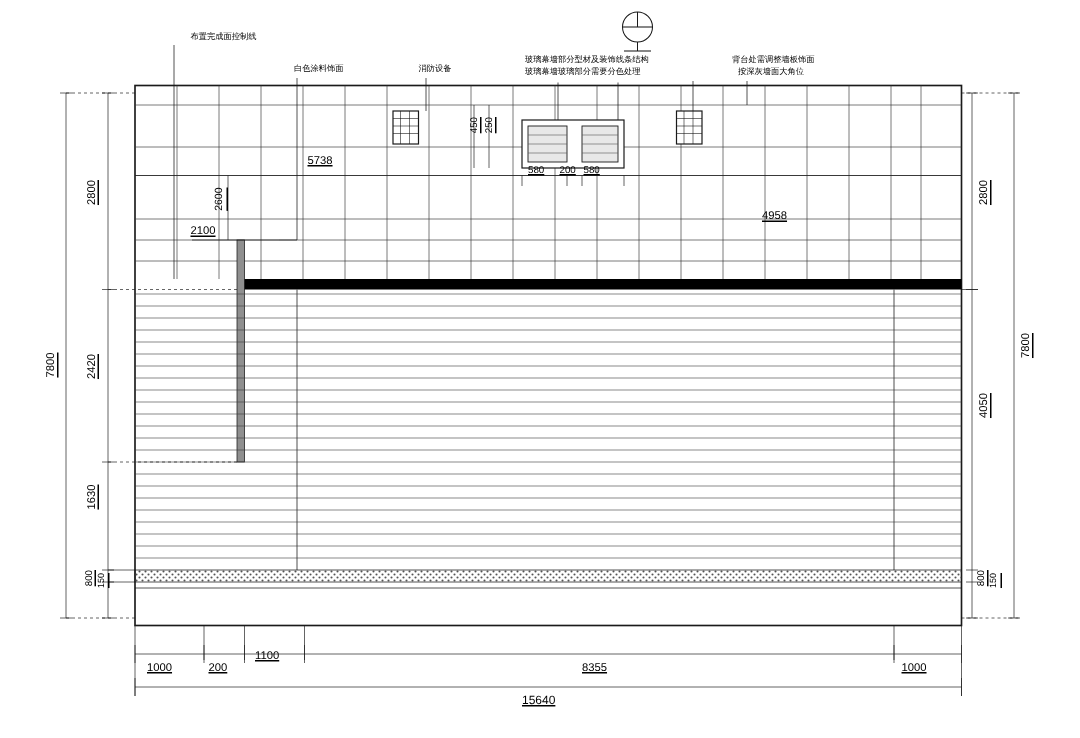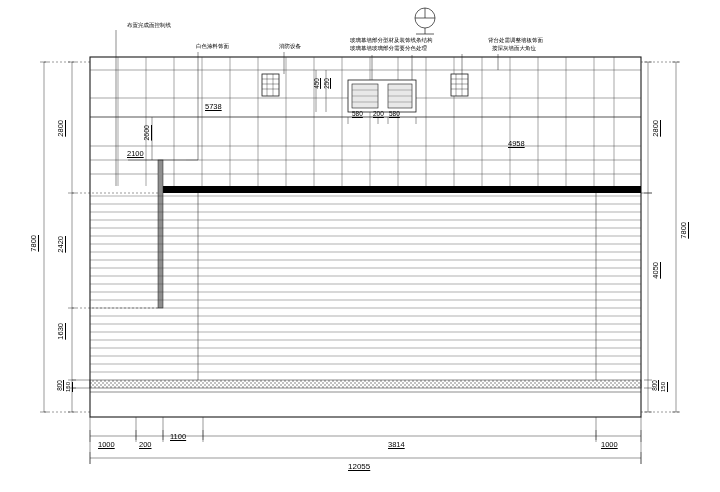--- a/index.html
+++ b/index.html
@@ -258,17 +258,17 @@
 
 <div class="dimtxt vert" style="left:651px;top:120px;">2800</div>
 <div class="dimtxt vert" style="left:679px;top:222px;">7800</div>
 <div class="dimtxt vert" style="left:651px;top:262px;">4050</div>
 <div class="dimtxt vert" style="left:651px;top:380px;font-size:6.5px;">800</div>
 <div class="dimtxt vert" style="left:660px;top:382px;font-size:6px;">150</div>
 
 <div class="dimtxt" style="left:98px;top:440px;">1000</div>
 <div class="dimtxt" style="left:139px;top:440px;">200</div>
 <div class="dimtxt" style="left:170px;top:432px;">1100</div>
-<div class="dimtxt" style="left:388px;top:440px;">3814</div>
+<div class="dimtxt" style="left:388px;top:440px;">8355</div>
 <div class="dimtxt" style="left:601px;top:440px;">1000</div>
-<div class="dimtxt" style="left:348px;top:462px;font-size:8px;">12055</div>
+<div class="dimtxt" style="left:348px;top:462px;font-size:8px;">15640</div>
 
 </div>
 
 </body></html>

